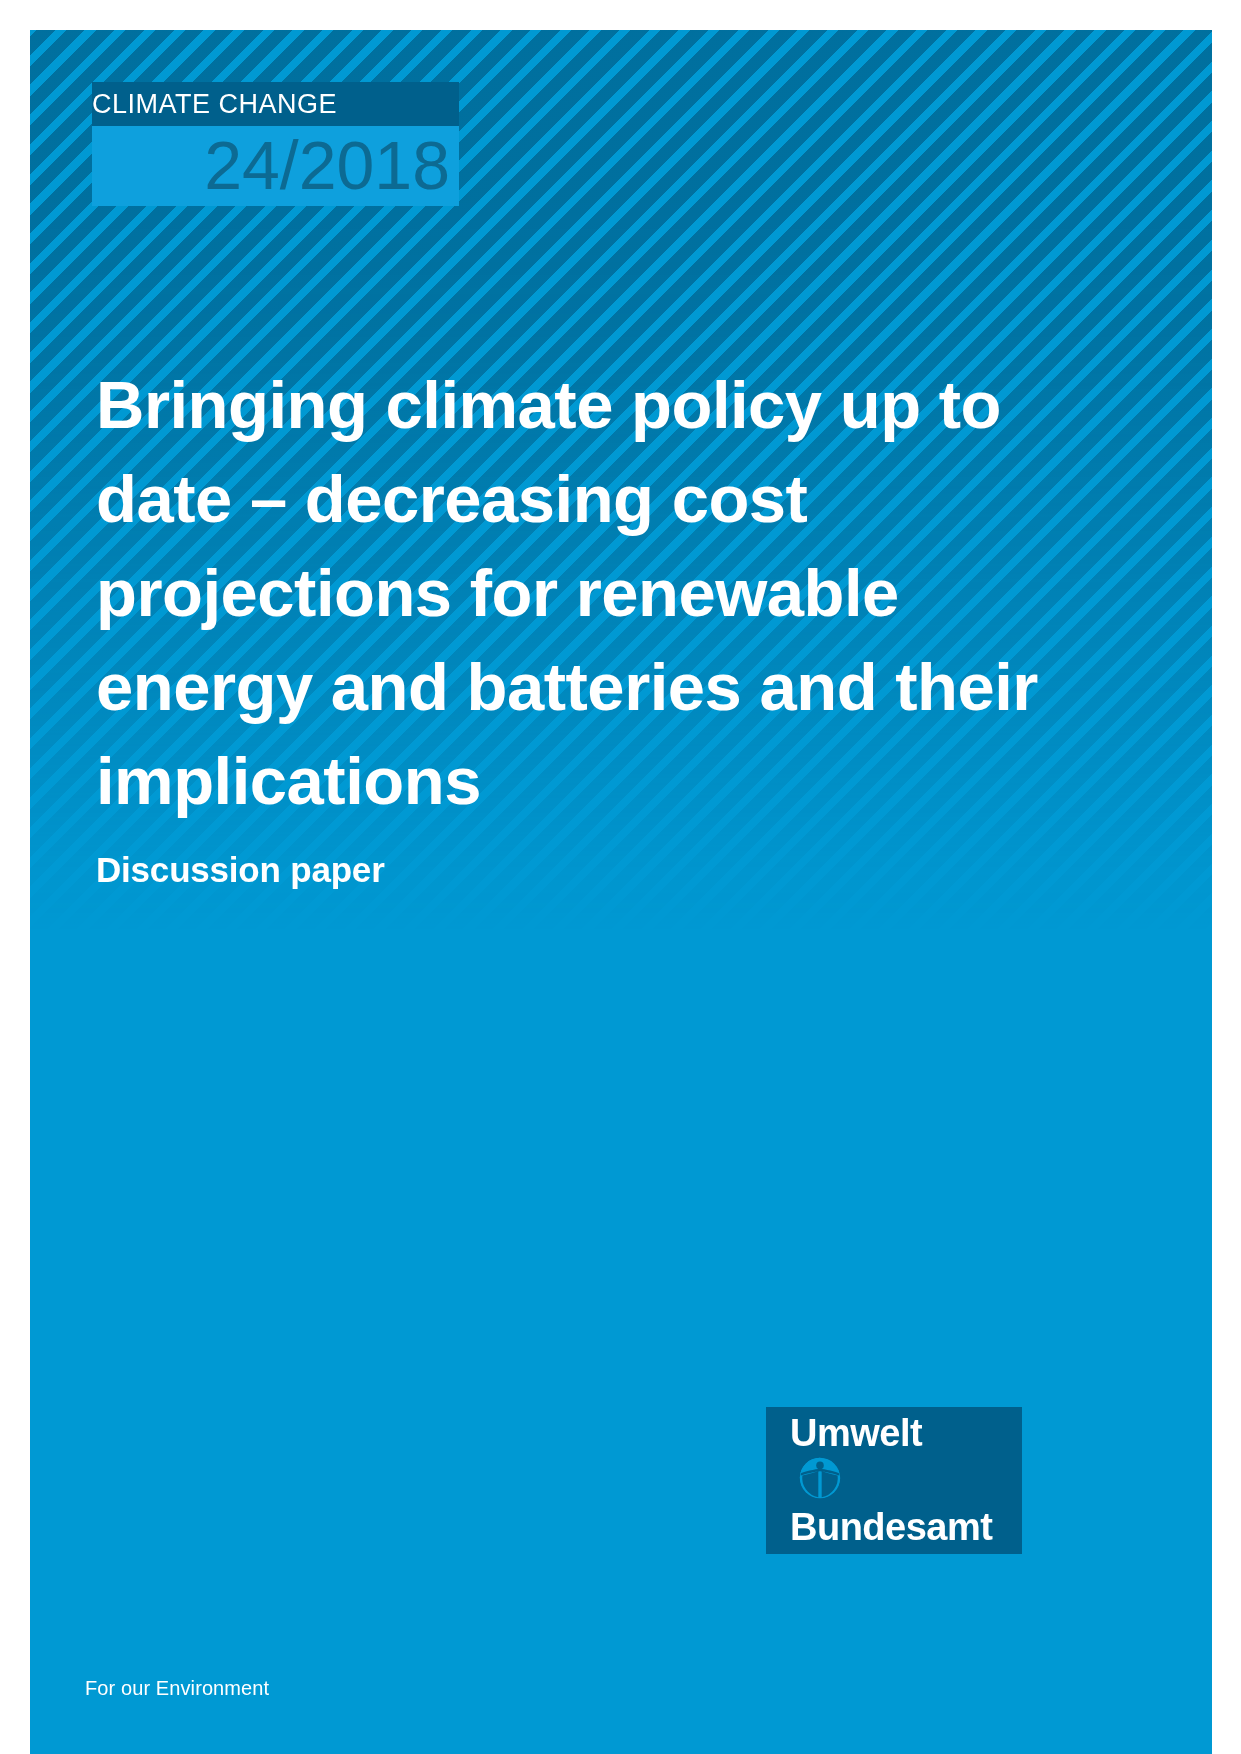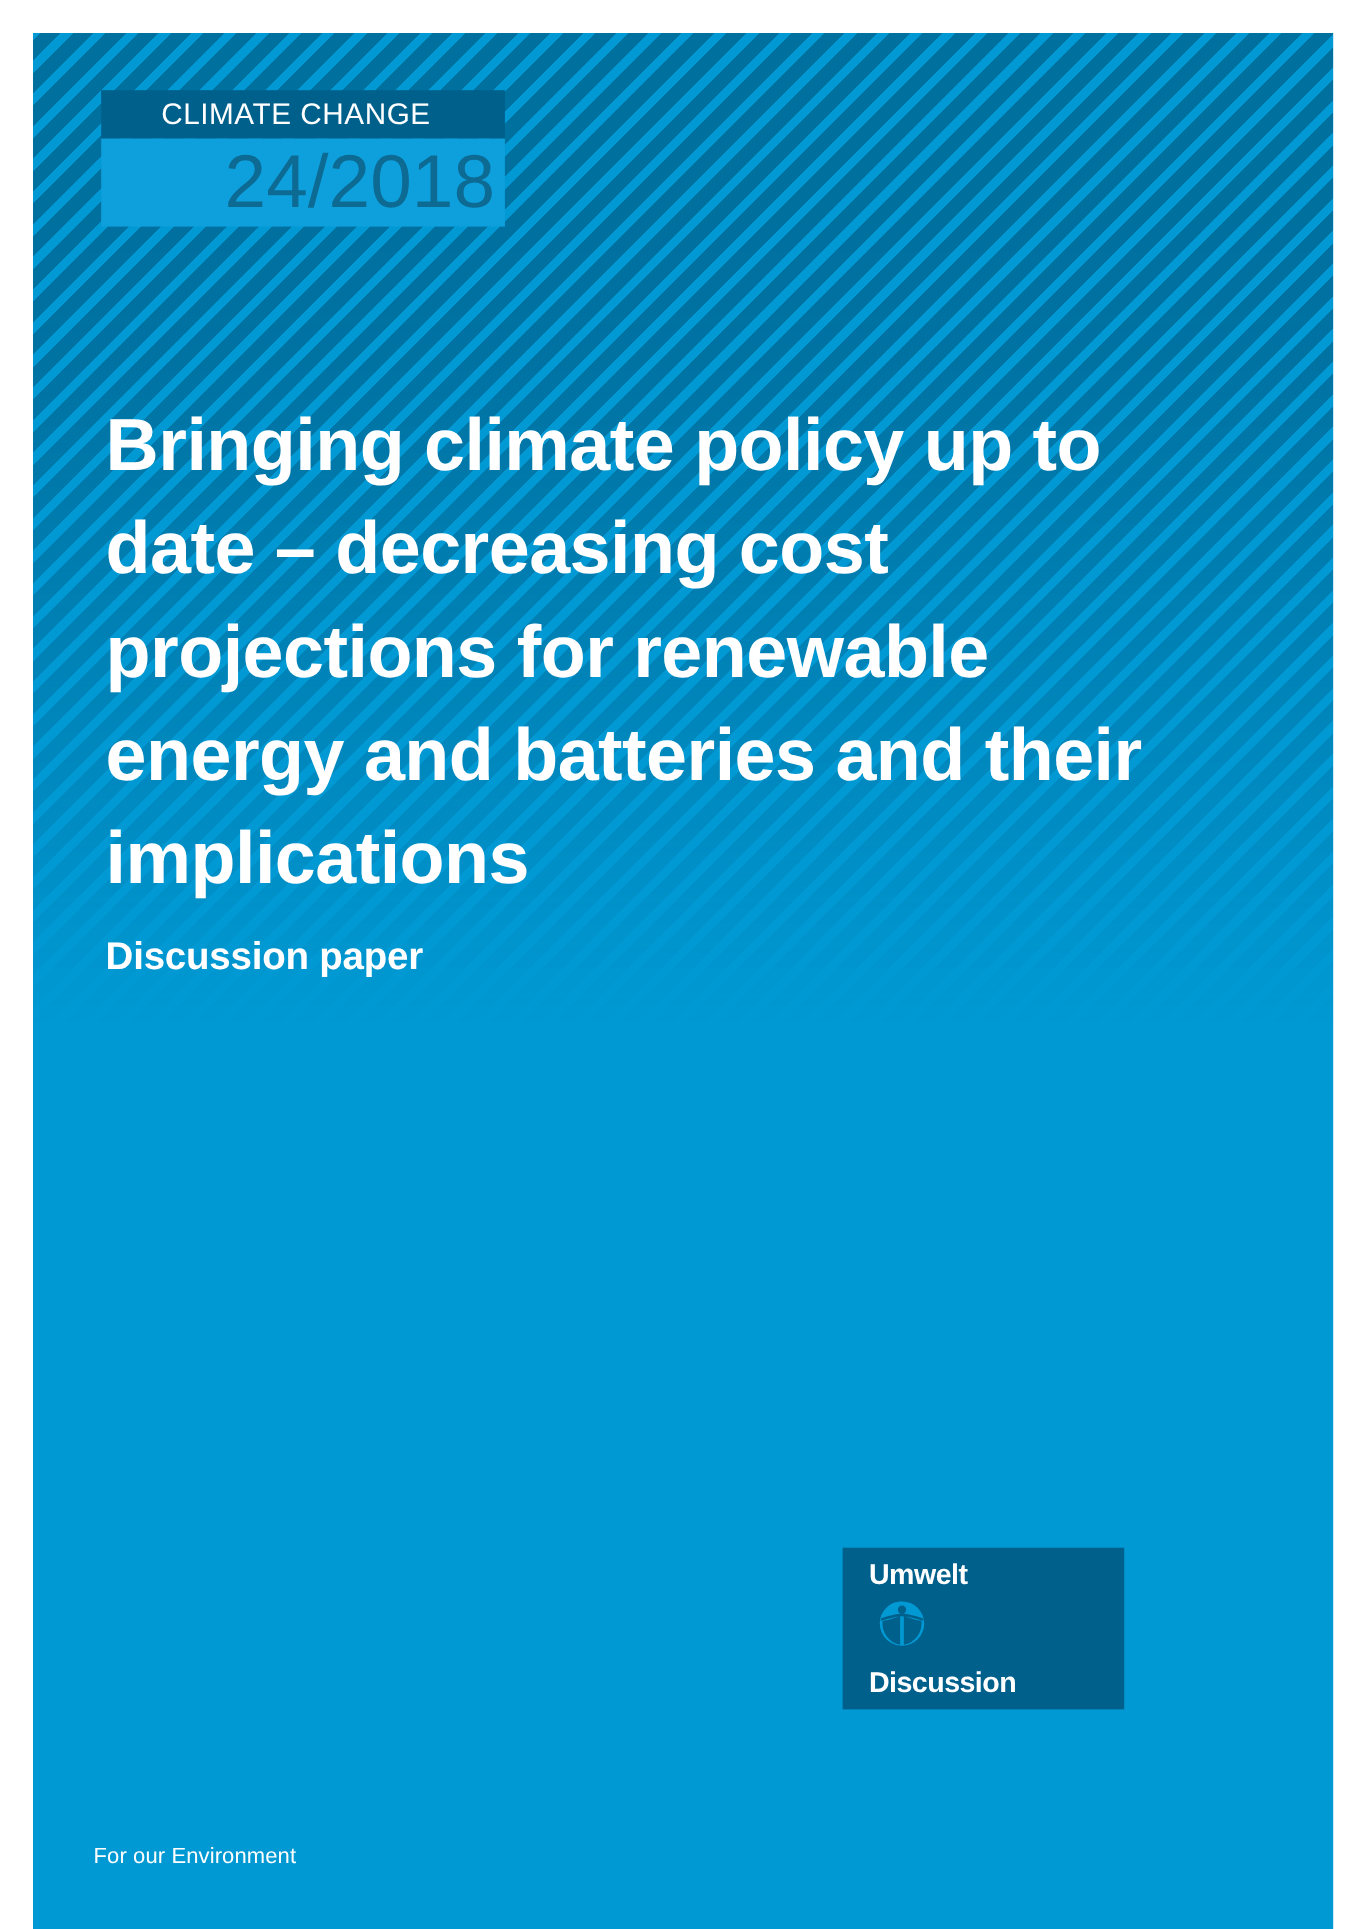--- a/index.html
+++ b/index.html
@@ -60,21 +60,21 @@
   #series-badge {
     position: absolute;
     left: 62px;   
     top: 52px;    
     width: 367px;
   }
   #series-band {
     background: #00608c;
     height: 44px;
     line-height: 44px;
-    text-align: center;
+    text-align: left;
     padding-right: 13px;
     box-sizing: border-box;
   }
   #series-band .label {
     color: #ffffff;
     font-size: 27px;
     letter-spacing: 0.5px;
     font-weight: 400;
   }
   #issue-band {
@@ -138,21 +138,21 @@
     height: 147px;
     background: #00608c;
     display: flex;
     align-items: center;
     padding-left: 24px;
     box-sizing: border-box;
   }
   #uba-wordmark {
     color: #ffffff;
     font-weight: bold;
-    font-size: 26px;
+    font-size: 38px;
     line-height: 43px;
     letter-spacing: -0.5px;
     white-space: nowrap;
   }
   #uba-wordmark .line1 { display: block; }
   #uba-wordmark .line2 { display: block; }
   #uba-emblem {
     display: inline-block;
     vertical-align: middle;
     margin-left: 9px;
@@ -199,17 +199,17 @@
                    A47 47 0 0 1 3 50
                    A47 47 0 0 1 50 3 Z" fill="#0099d3"></path>
           <path d="M47 34 L47 96 A47 47 0 0 1 4 56 L44 40 Z" fill="#00608c" opacity="0"></path>
           <g fill="#00608c">
             <path d="M46 33 C46 33 30 41 8 44 A47 47 0 0 0 46 96 Z"></path>
             <path d="M54 33 C54 33 70 41 92 44 A47 47 0 0 1 54 96 Z"></path>
           </g>
           <circle cx="50" cy="20" r="9" fill="#00608c"></circle>
           <path d="M50 28 C40 28 10 36 4 39 L4 44 C14 41 40 34 50 34 C60 34 86 41 96 44 L96 39 C90 36 60 28 50 28 Z" fill="#00608c"></path>
         </svg></span>
-      <span class="line2">Discussion</span>
+      <span class="line2">Bundesamt</span>
     </div>
   </div>
 
 </div>
 
 </body></html>

